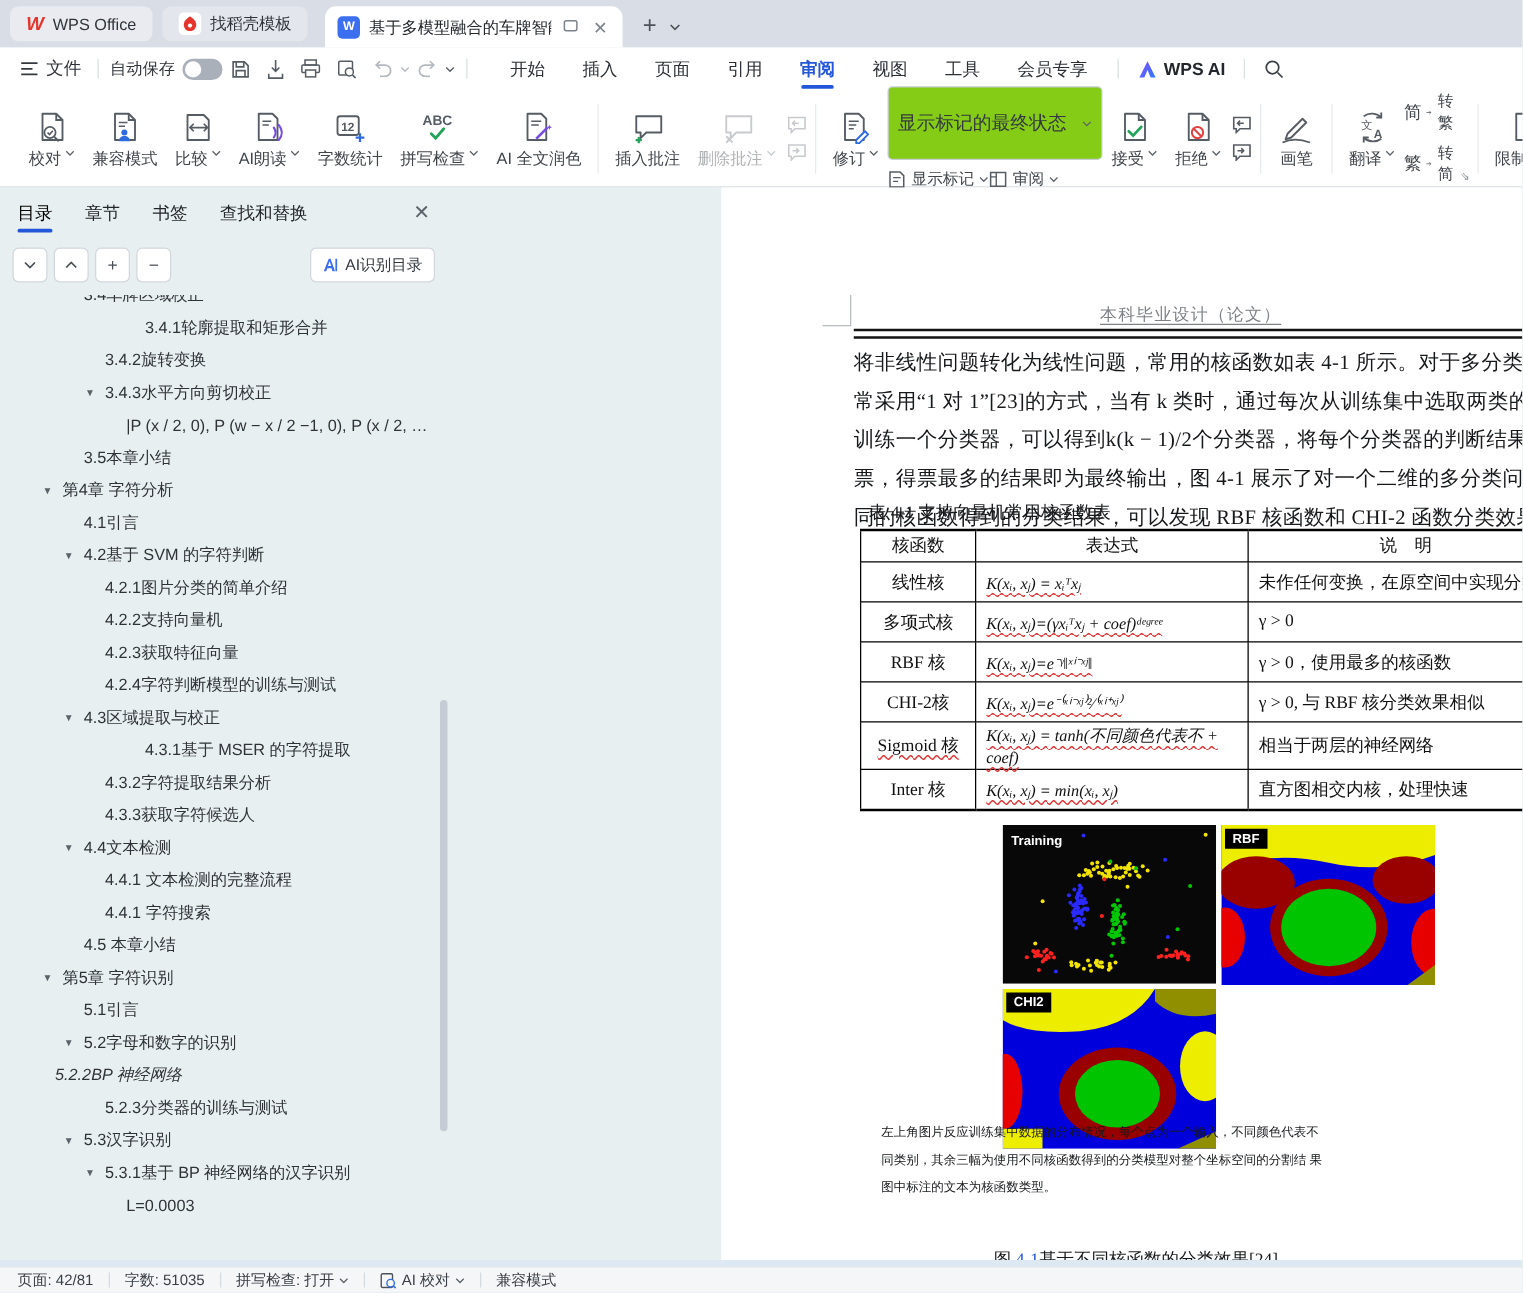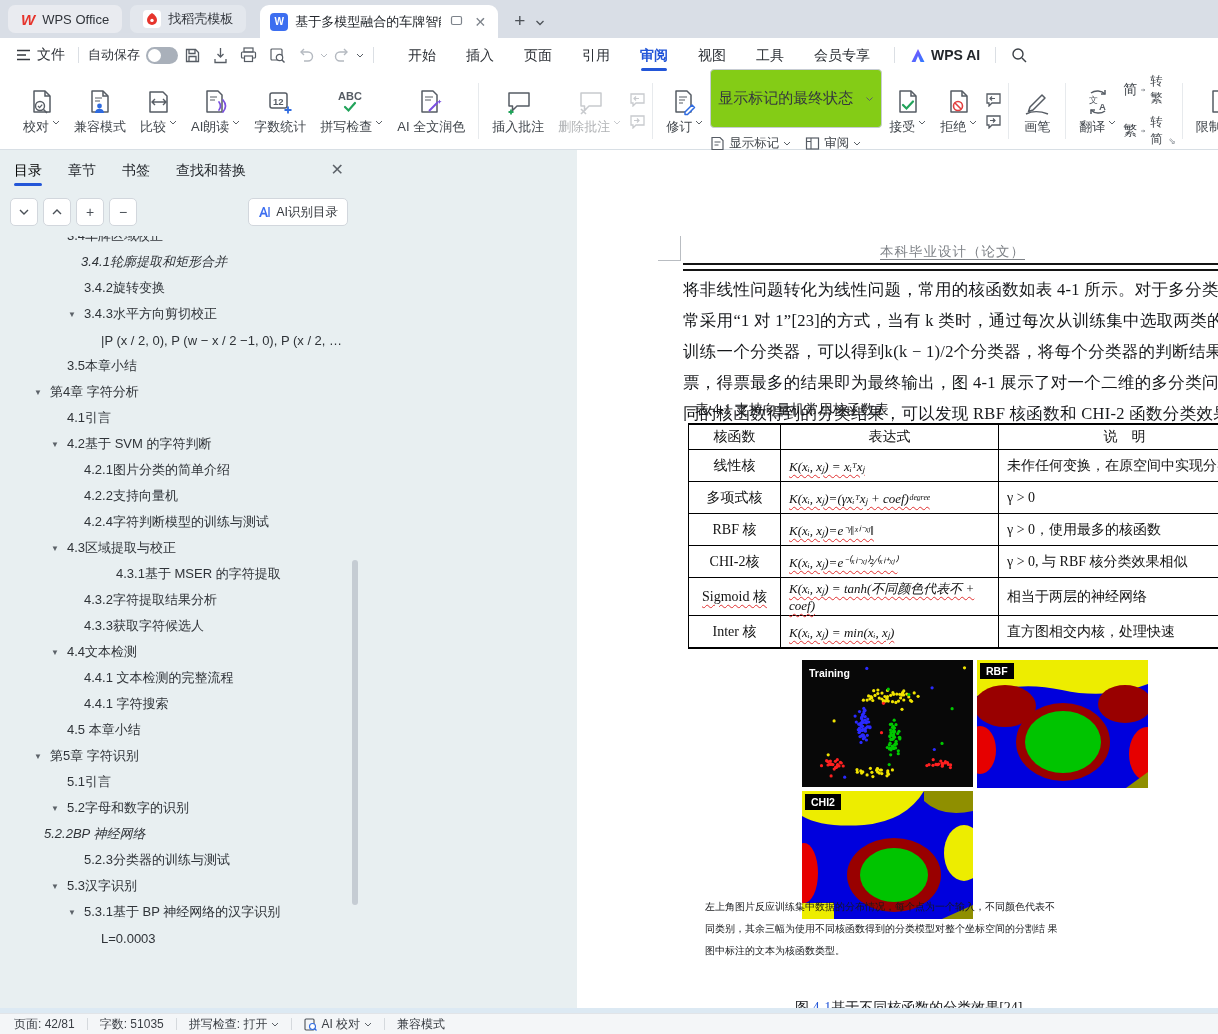--- a/index.html
+++ b/index.html
@@ -395,21 +395,21 @@
       </span>
   </div>
 
   <div class="rcol">
     <div class="combobox">
       <span>显示标记的最终状态</span>
       <svg class="crt" width="9" height="6" viewBox="0 0 9 6">
           <path d="M1.5 1.5l3 3 3-3" stroke="#5b6167" fill="none"></path>
         </svg>
     </div>
-    <div style="display:flex;gap:14px;">
+    <div style="display:flex;">
       <div class="rsmall">
         <svg width="15" height="15" viewBox="0 0 15 15">
             <path d="M2 1.5h8l3 3V13.5H2z" fill="none" stroke="#565c64" stroke-width="1.2"></path>
             <path d="M4.5 6h6M4.5 9h4" stroke="#565c64" stroke-width="1"></path>
           </svg>
         <span>显示标记</span>
         <svg class="crt" width="8" height="5" viewBox="0 0 8 5">
             <path d="M1 1l3 3 3-3" stroke="#5b6167" fill="none"></path>
           </svg>
       </div>
@@ -554,21 +554,21 @@
           <path d="M11 1v10" stroke="#3c6ef0" stroke-width="1.4"></path>
         </svg>
       <span>AI识别目录</span>
     </div>
   </div>
   <div class="tree">
       <div class="trow clip" style="padding-left: 51px;">
         <span class="tarrow"></span>
         <span class="ttext">3.4车牌区域校正</span>
       </div>
-      <div class="trow" style="padding-left: 65px; font-style: italic;">
+      <div class="trow" style="padding-left: 100px;">
         <span class="tarrow"></span>
         <span class="ttext">3.4.1轮廓提取和矩形合并</span>
       </div>
       <div class="trow" style="padding-left: 68px;">
         <span class="tarrow"></span>
         <span class="ttext">3.4.2旋转变换</span>
       </div>
       <div class="trow" style="padding-left: 68px;">
         <span class="tarrow">▼</span>
         <span class="ttext">3.4.3水平方向剪切校正</span>
@@ -593,20 +593,24 @@
         <span class="tarrow">▼</span>
         <span class="ttext">4.2基于 SVM 的字符判断</span>
       </div>
       <div class="trow" style="padding-left: 68px;">
         <span class="tarrow"></span>
         <span class="ttext">4.2.1图片分类的简单介绍</span>
       </div>
       <div class="trow" style="padding-left: 68px;">
         <span class="tarrow"></span>
         <span class="ttext">4.2.2支持向量机</span>
+      </div>
+      <div class="trow" style="padding-left: 68px;">
+        <span class="tarrow"></span>
+        <span class="ttext">4.2.3获取特征向量</span>
       </div>
       <div class="trow" style="padding-left: 68px;">
         <span class="tarrow"></span>
         <span class="ttext">4.2.4字符判断模型的训练与测试</span>
       </div>
       <div class="trow" style="padding-left: 51px;">
         <span class="tarrow">▼</span>
         <span class="ttext">4.3区域提取与校正</span>
       </div>
       <div class="trow" style="padding-left: 100px;">

